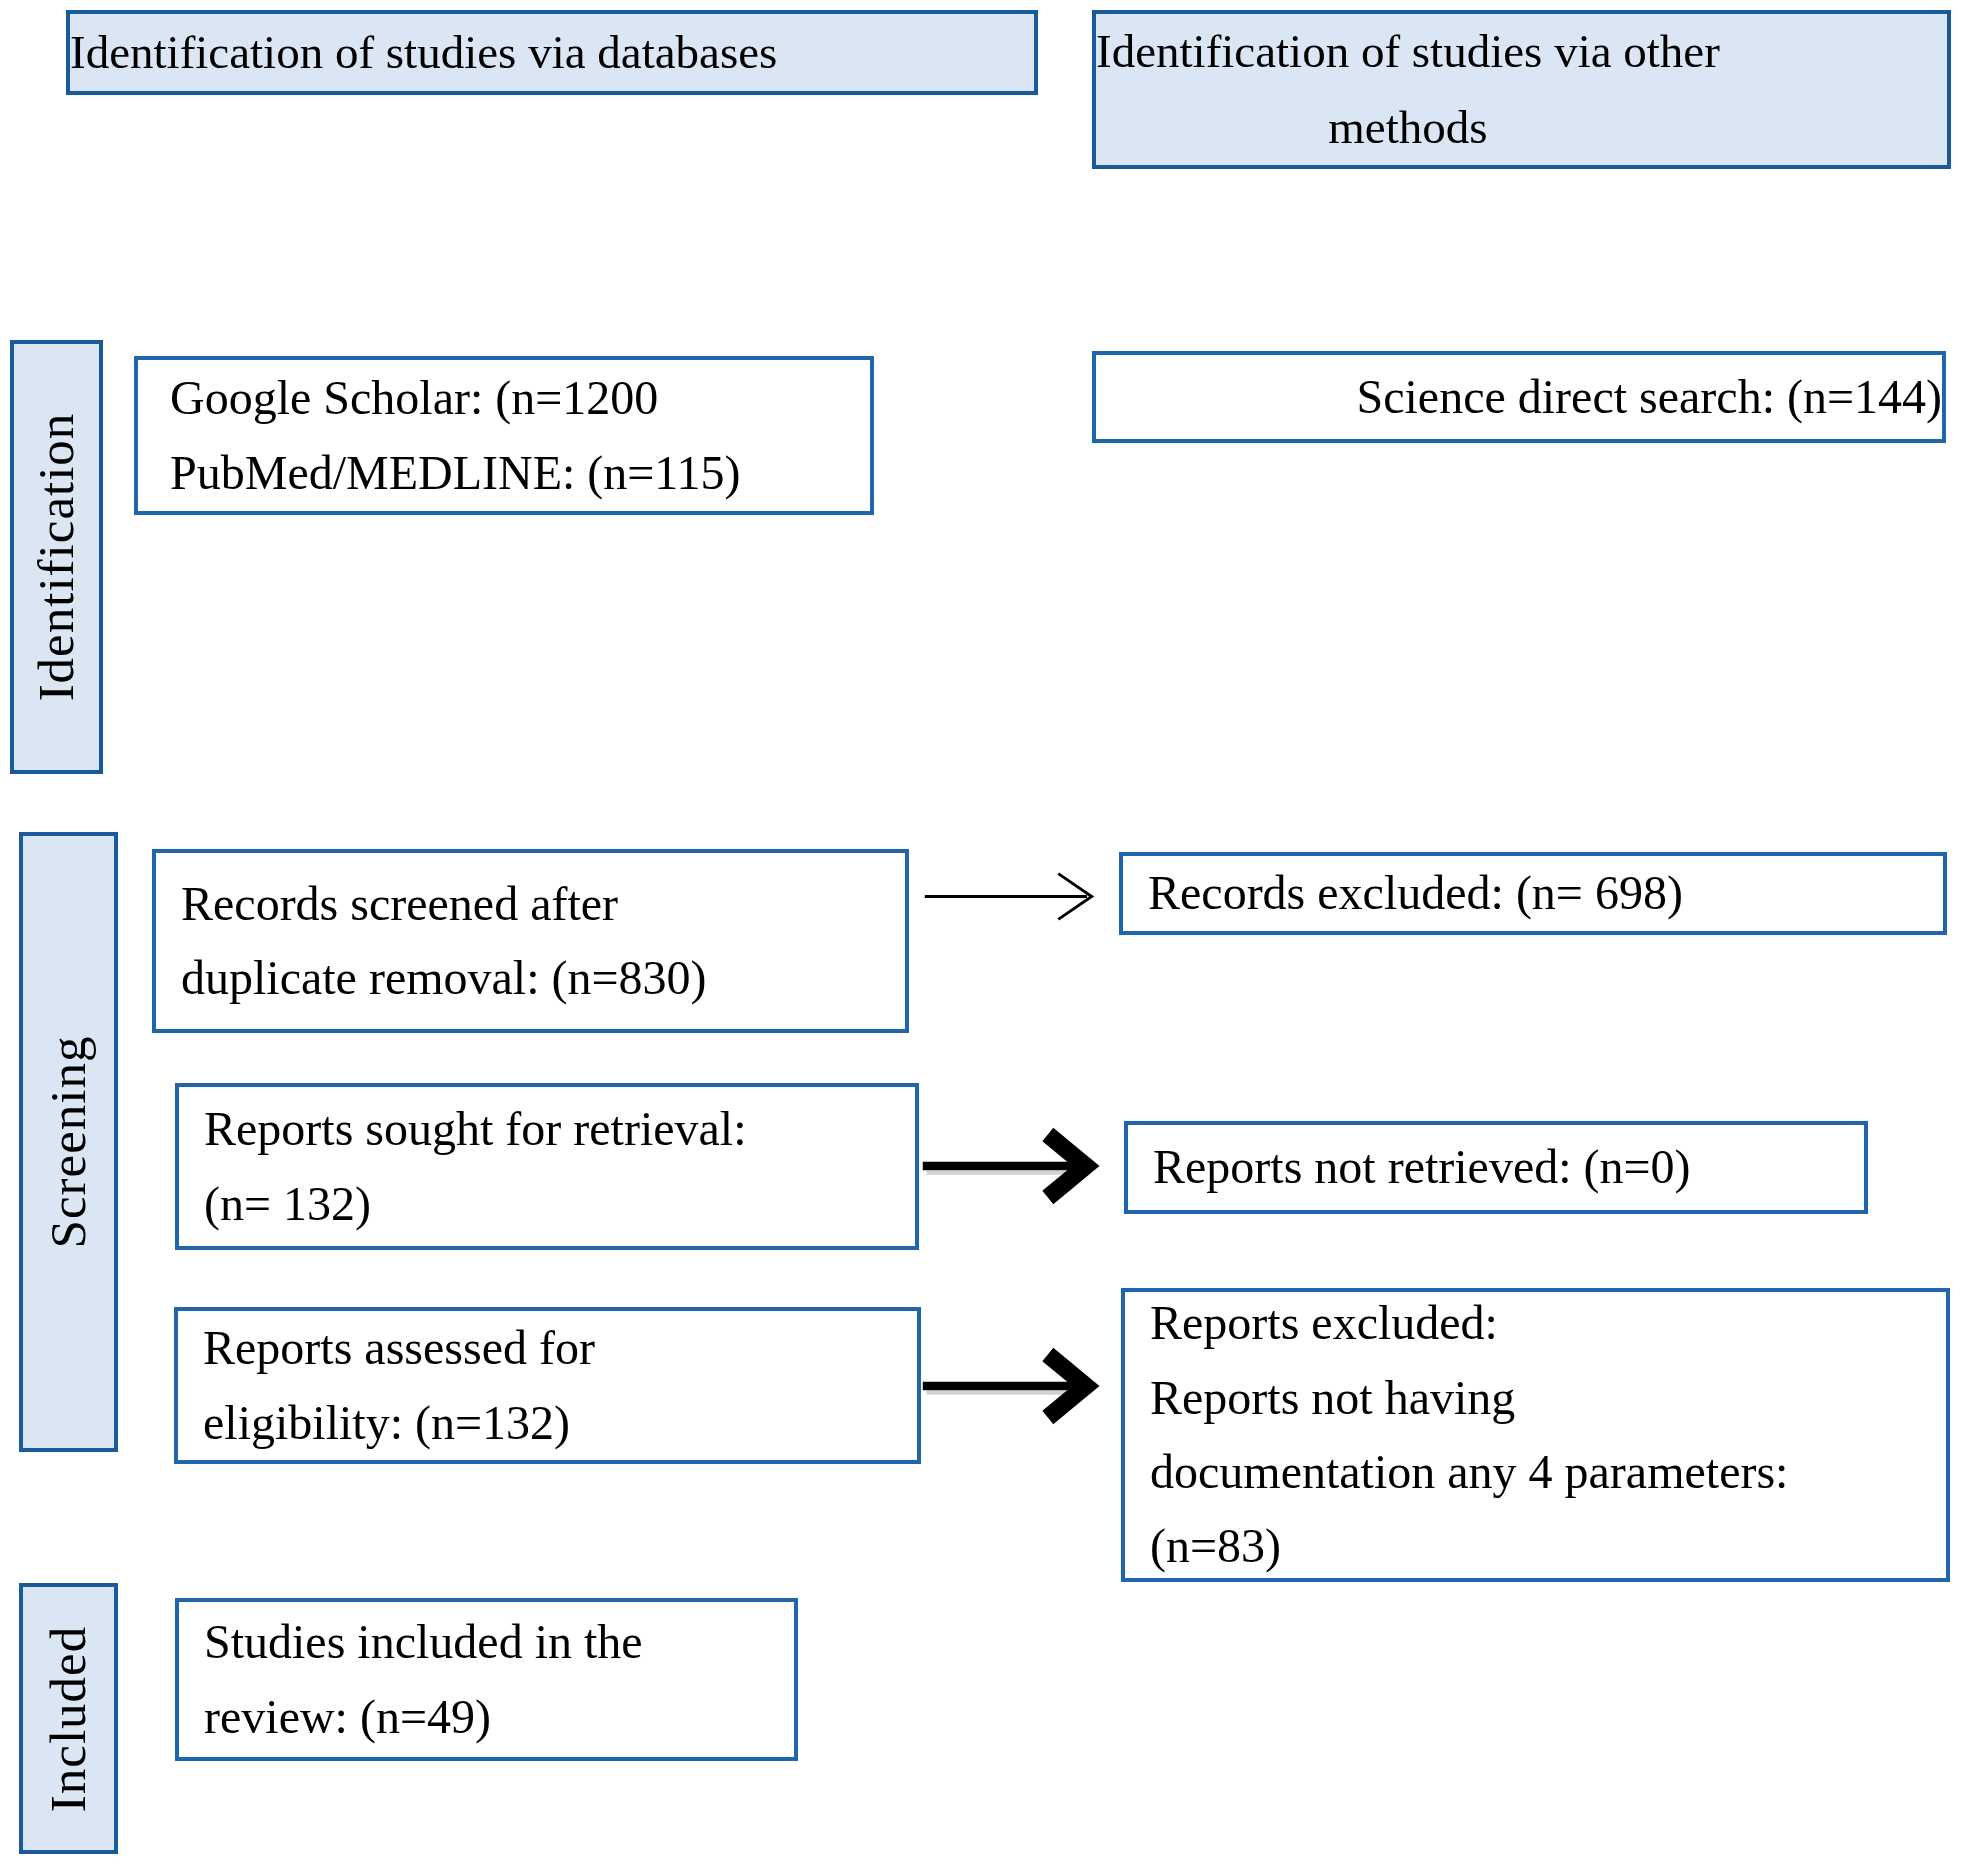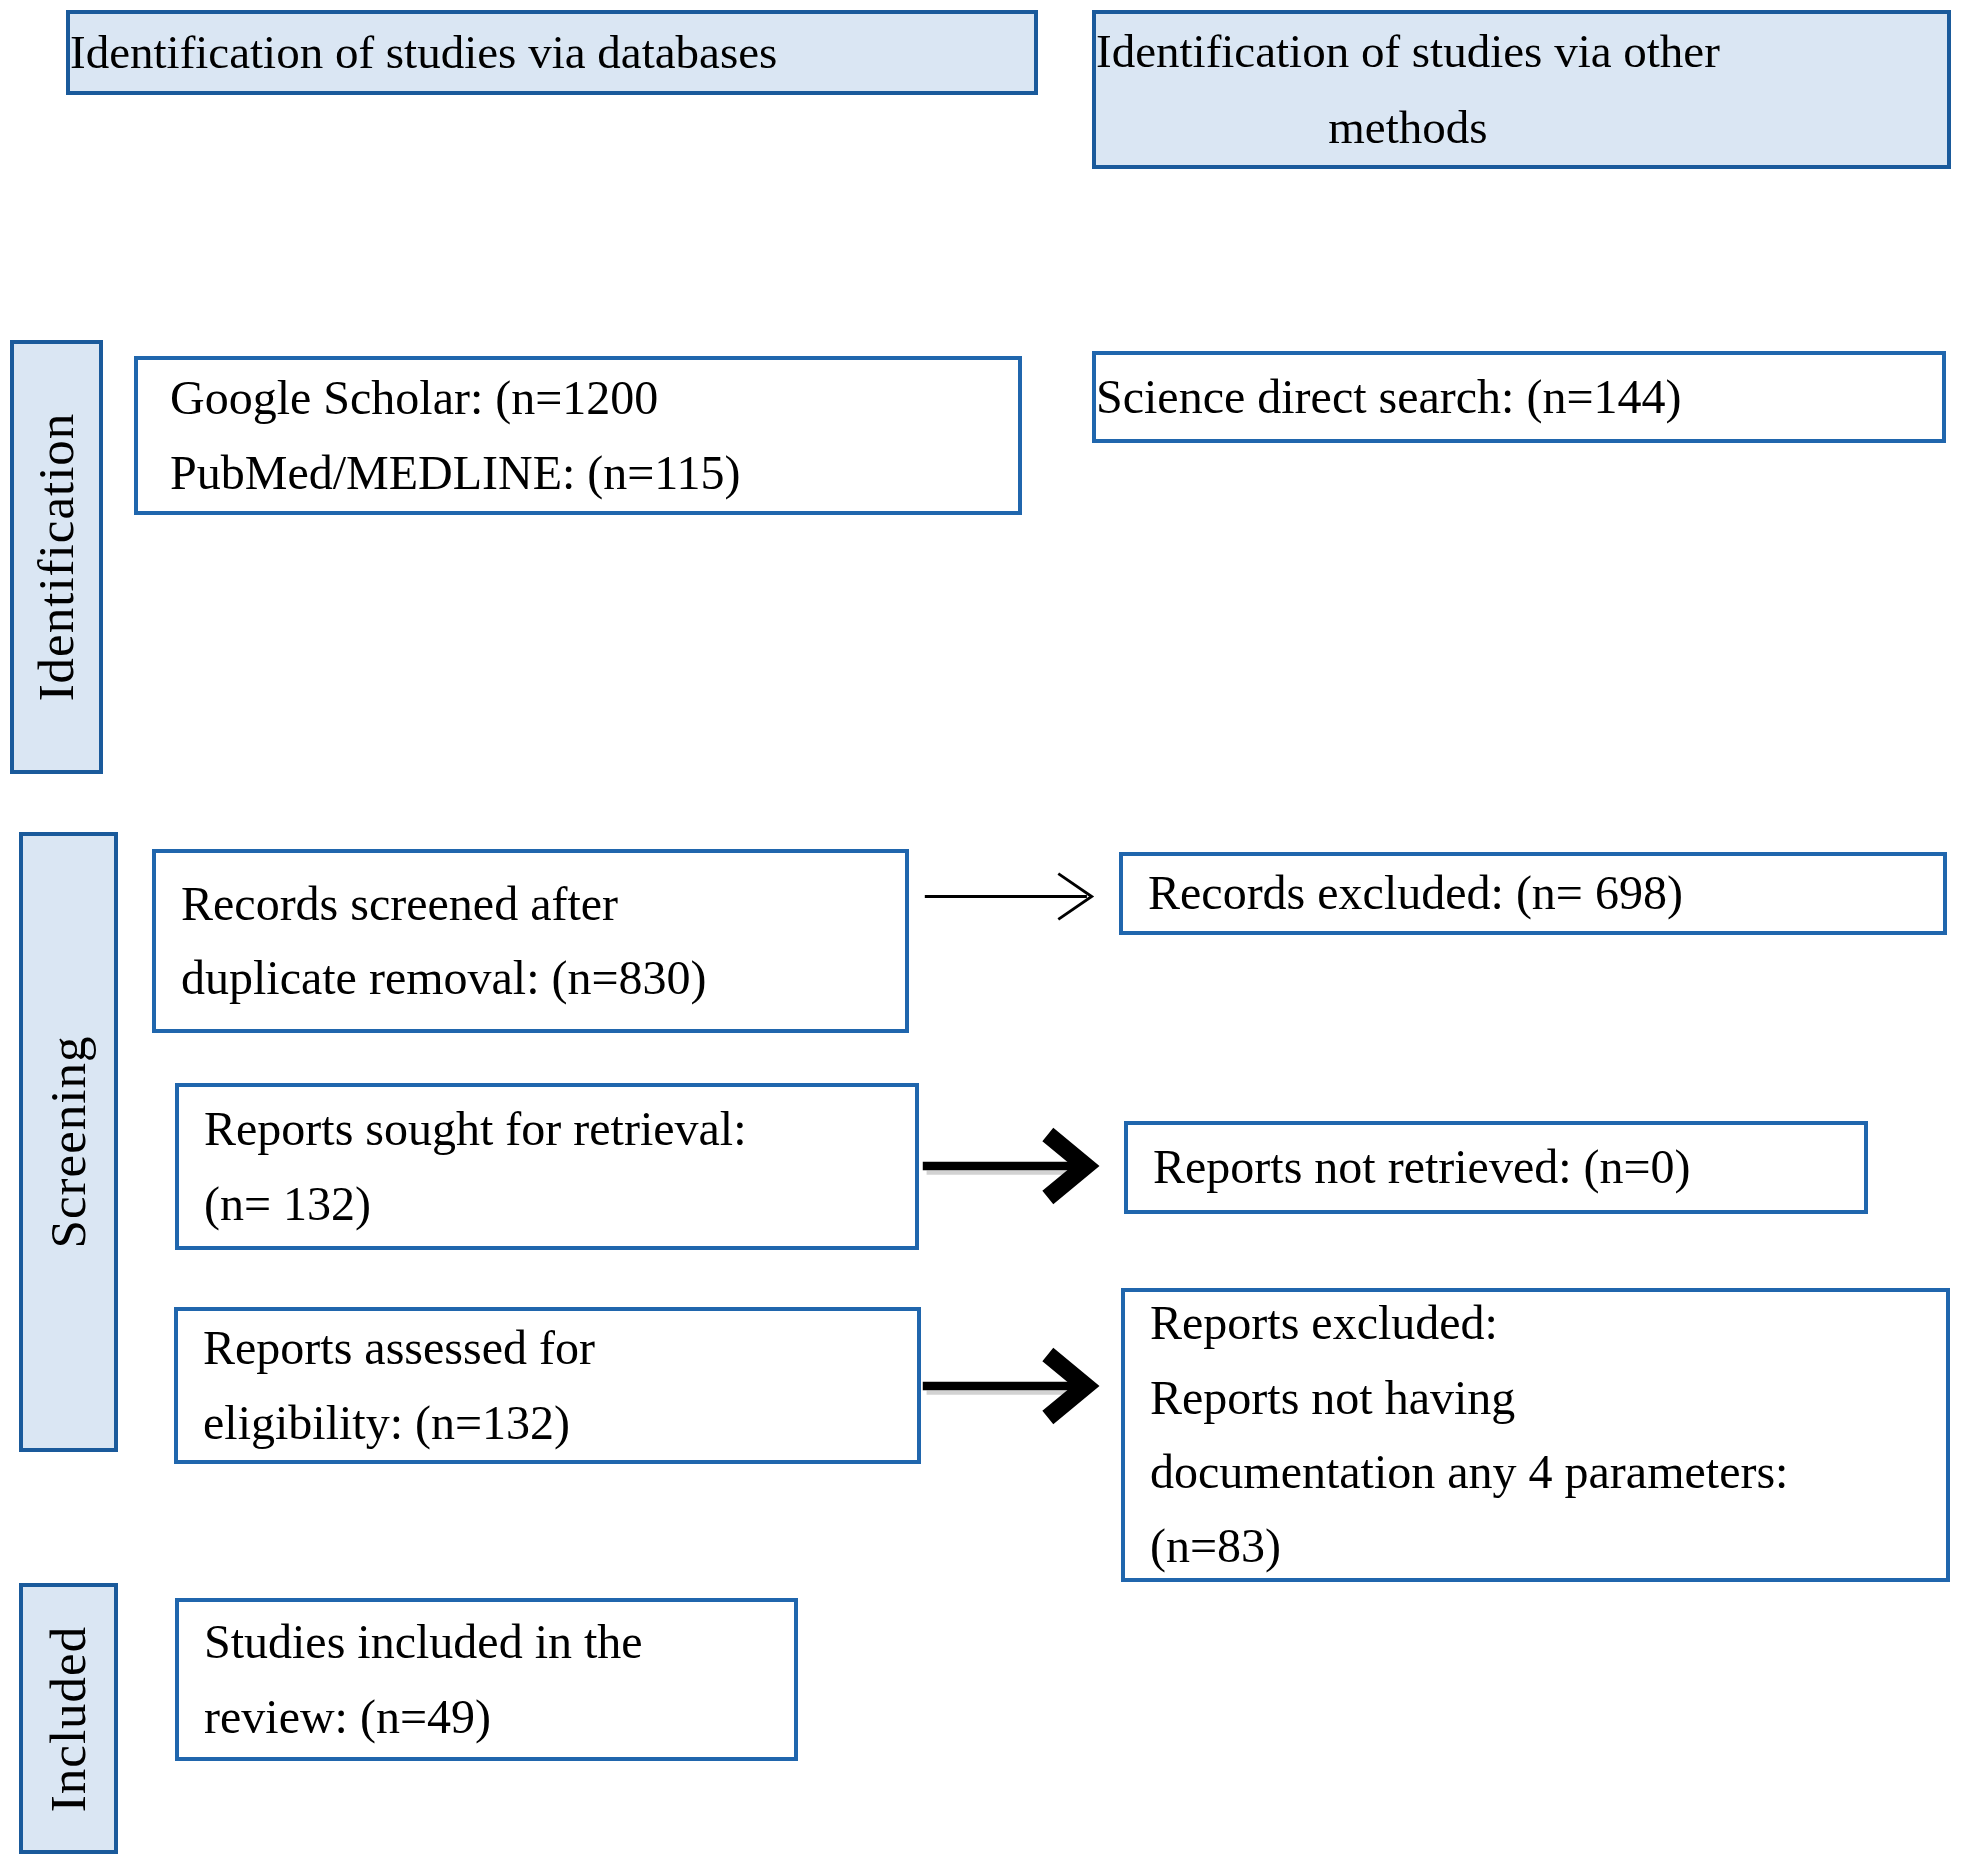--- a/index.html
+++ b/index.html
@@ -49,21 +49,21 @@
   .flow-box{
     position:absolute;
     background:#ffffff;
     border:4.3px solid var(--box-border);
     box-sizing:border-box;
     display:flex;
     align-items:center;
     font-size:48px;
     line-height:1.55;
   }
-  .flow-box.centered{justify-content:flex-start;text-align:center;}
+  .flow-box.centered{justify-content:flex-end;text-align:center;}
   .pre{white-space:pre-line;}
   .pad{padding-left:25px;padding-right:9.5px;}
   .pad-lg{padding-left:32px;padding-right:9.5px;}
   .arrow-svg{position:absolute;overflow:visible;}
 </style>
 </head>
 <body>
 
 <div id="stage">
 
@@ -81,21 +81,21 @@
   </div>
 
   <div class="side-panel" style="left:19px;top:832px;width:99px;height:620px;">
     <span class="rot">Screening</span>
   </div>
 
   <div class="side-panel" style="left:19px;top:1583px;width:99px;height:271px;">
     <span class="rot">Included</span>
   </div>
 
-  <div class="flow-box" style="left:134px;top:356px;width:888px;height:159px;">
+  <div class="flow-box" style="left:134px;top:356px;width:740px;height:159px;">
     <span class="pre pad-lg">Google Scholar:  (n=1200
 PubMed/MEDLINE: (n=115)</span>
   </div>
 
   <div class="flow-box centered" style="left:1092px;top:351px;width:854px;height:92px;">
     <span class="pre">Science direct search: (n=144)</span>
   </div>
 
   <div class="flow-box" style="left:152px;top:849px;width:757px;height:184px;">
     <span class="pre pad">Records screened after

